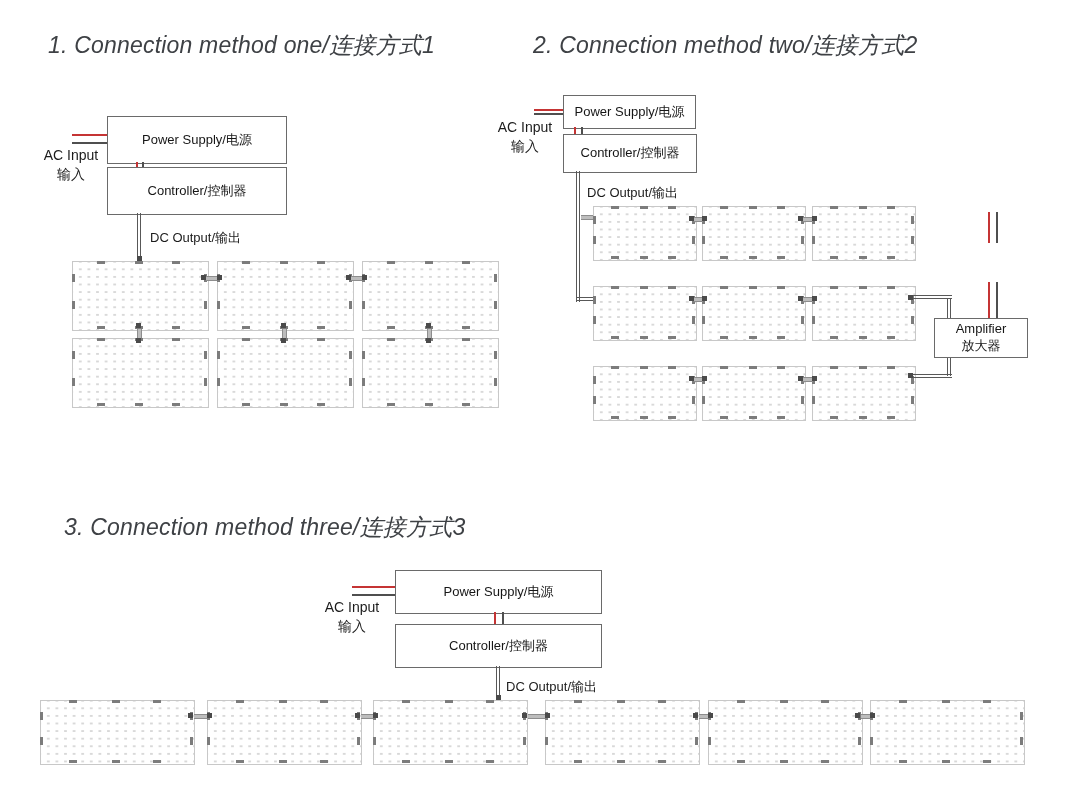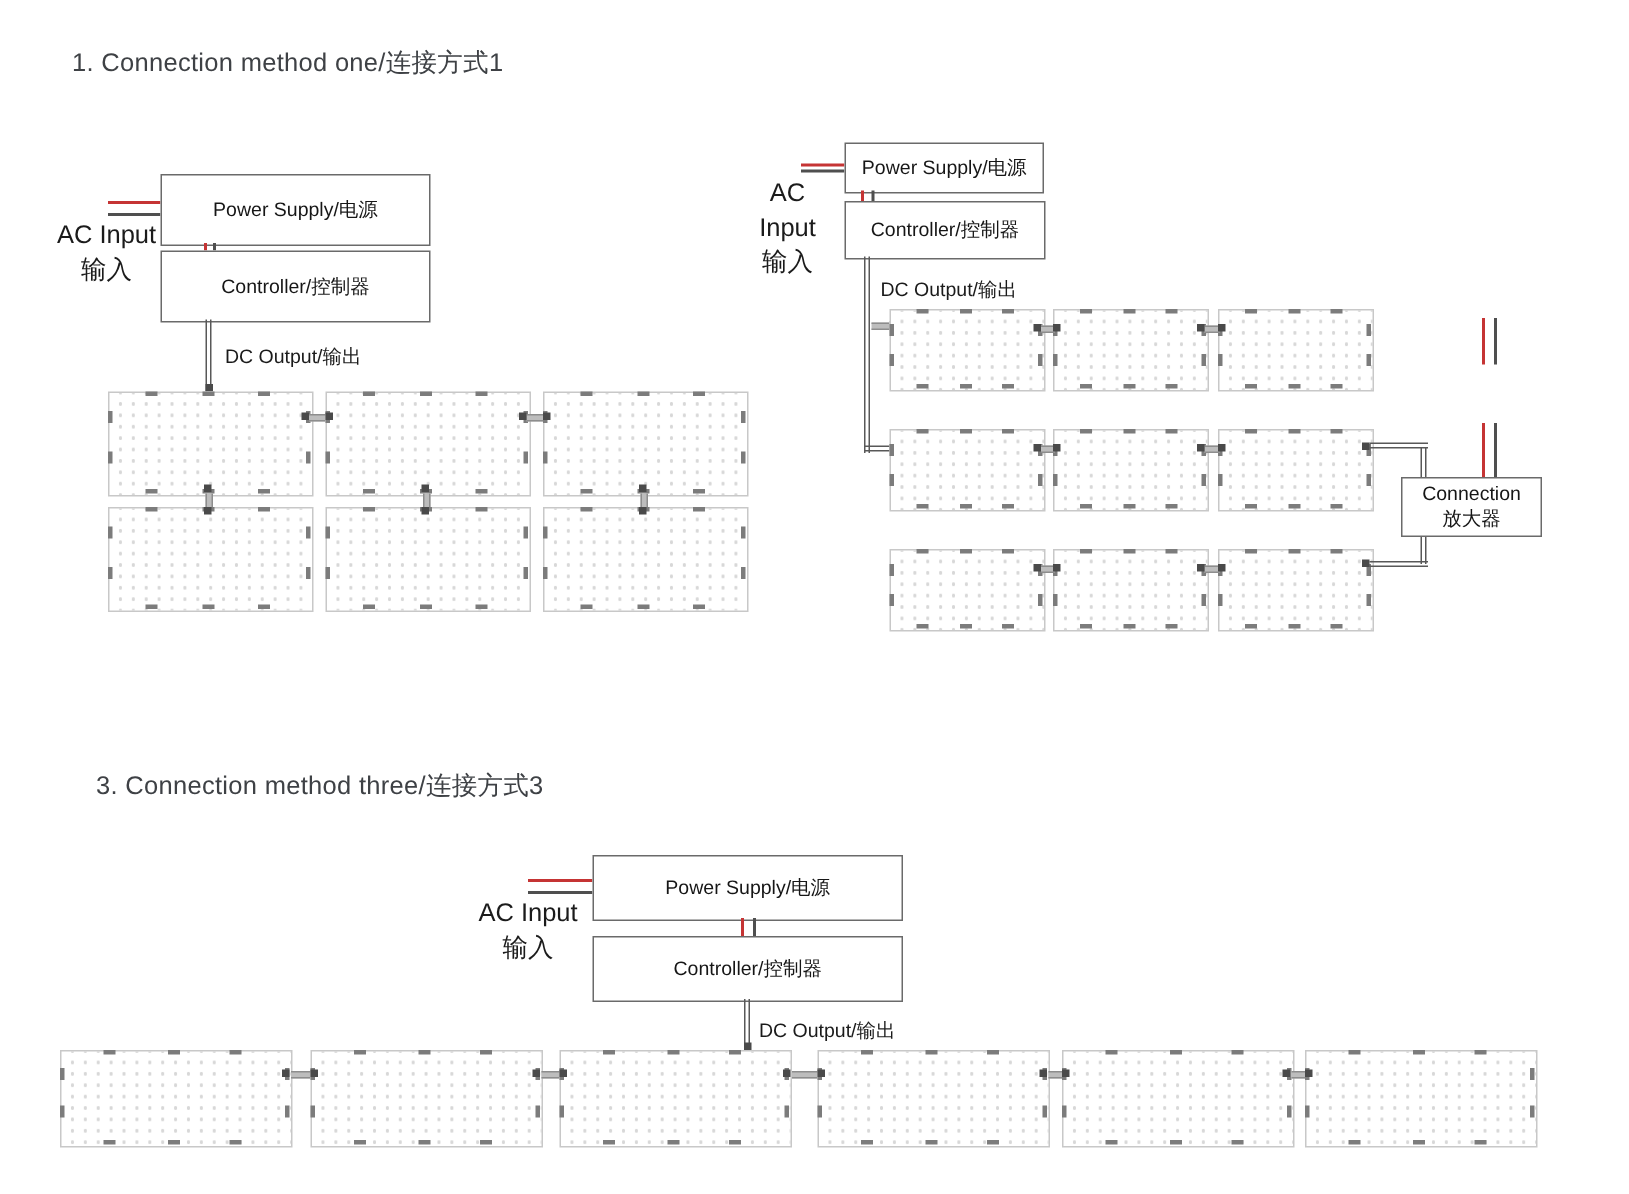--- a/index.html
+++ b/index.html
@@ -1,23 +1,23 @@
 <!DOCTYPE html>
 <html><head>
 <meta charset="utf-8">
 <style>
   html,body{margin:0;padding:0;background:#ffffff;}
   #canvas{position:relative;width:1086px;height:796px;background:#ffffff;overflow:hidden;
           font-family:"Liberation Sans","DejaVu Sans",sans-serif;}
-  .dtitle{position:absolute;font-size:17px;color:#3e4145;white-space:nowrap;letter-spacing:.2px;}
+  .dtitle{position:absolute;font-size:23px;color:#3e4145;white-space:nowrap;letter-spacing:.2px;font-style:italic;}
   .dbox{position:absolute;background:#fff;border:1px solid #6a6a6a;display:flex;flex-direction:column;
         align-items:center;justify-content:center;font-size:13px;color:#161616;line-height:1.3;
         white-space:nowrap;text-align:center;}
   .lbl{position:absolute;font-size:13px;color:#1b1b1b;white-space:nowrap;}
-  .lblc{position:absolute;font-size:17px;color:#1b1b1b;text-align:center;line-height:1.35;}
+  .lblc{position:absolute;font-size:14px;color:#1b1b1b;text-align:center;line-height:1.35;}
   .hwire{position:absolute;height:2px;}
   .vwire{position:absolute;width:2px;}
   .red{background:#c53434;}
   .dark{background:#4f4f4f;}
   .dline-v{position:absolute;width:2px;border-left:1.5px solid #585858;border-right:1.5px solid #585858;}
   .dline-h{position:absolute;height:2px;border-top:1.5px solid #585858;border-bottom:1.5px solid #585858;}
   .hconn{position:absolute;height:3px;background:#bdbdbd;border-top:1px solid #8d8d8d;border-bottom:1px solid #8d8d8d;}
   .vconn{position:absolute;width:3px;background:#bdbdbd;border-left:1px solid #8d8d8d;border-right:1px solid #8d8d8d;}
   .csq{position:absolute;width:5px;height:5px;background:#4a4a4a;}
   .panel{position:absolute;background-color:#fff;border:1px solid #c8c8c8;
@@ -137,20 +137,21 @@
   <div class="vconn" style="left:137px;top:329px;height:9px"></div>
   <div class="csq" style="left:136px;top:323px"></div>
   <div class="csq" style="left:136px;top:338px"></div>
   <div class="vconn" style="left:282px;top:329px;height:9px"></div>
   <div class="csq" style="left:281px;top:323px"></div>
   <div class="csq" style="left:281px;top:338px"></div>
   <div class="vconn" style="left:427px;top:329px;height:9px"></div>
   <div class="csq" style="left:426px;top:323px"></div>
   <div class="csq" style="left:426px;top:338px"></div>
 
+  <div class="dtitle" style="left:533px;top:30px">2. Connection method two/连接方式2</div>
 
   <div class="hwire red" style="left:534px;top:109px;width:29px"></div>
   <div class="hwire dark" style="left:534px;top:113px;width:29px"></div>
   <div class="lblc" style="left:492px;top:118px;width:66px">
     <div>AC Input</div>
     <div>输入</div>
   </div>
 
   <div class="dbox" style="left:563px;top:95px;width:131px;height:32px">
     <div>Power Supply/电源</div>
@@ -308,21 +309,21 @@
 
   <div class="dline-v" style="left:947px;top:356px;height:20px"></div>
   <div class="dline-h" style="left:913px;top:374px;width:39px"></div>
   <div class="csq" style="left:908px;top:373px"></div>
 
   <div class="vwire red" style="left:988px;top:212px;height:31px"></div>
   <div class="vwire dark" style="left:996px;top:212px;height:31px"></div>
   <div class="vwire red" style="left:988px;top:282px;height:36px"></div>
   <div class="vwire dark" style="left:996px;top:282px;height:36px"></div>
   <div class="dbox" style="left:934px;top:318px;width:92px;height:38px">
-    <div>Connection</div>
+    <div>Amplifier</div>
     <div>放大器</div>
   </div>
 
   <div class="dtitle" style="left:64px;top:512px">3. Connection method three/连接方式3</div>
 
   <div class="hwire red" style="left:352px;top:586px;width:43px"></div>
   <div class="hwire dark" style="left:352px;top:594px;width:43px"></div>
   <div class="lblc" style="left:318px;top:598px;width:68px">
     <div>AC Input</div>
     <div>输入</div>

